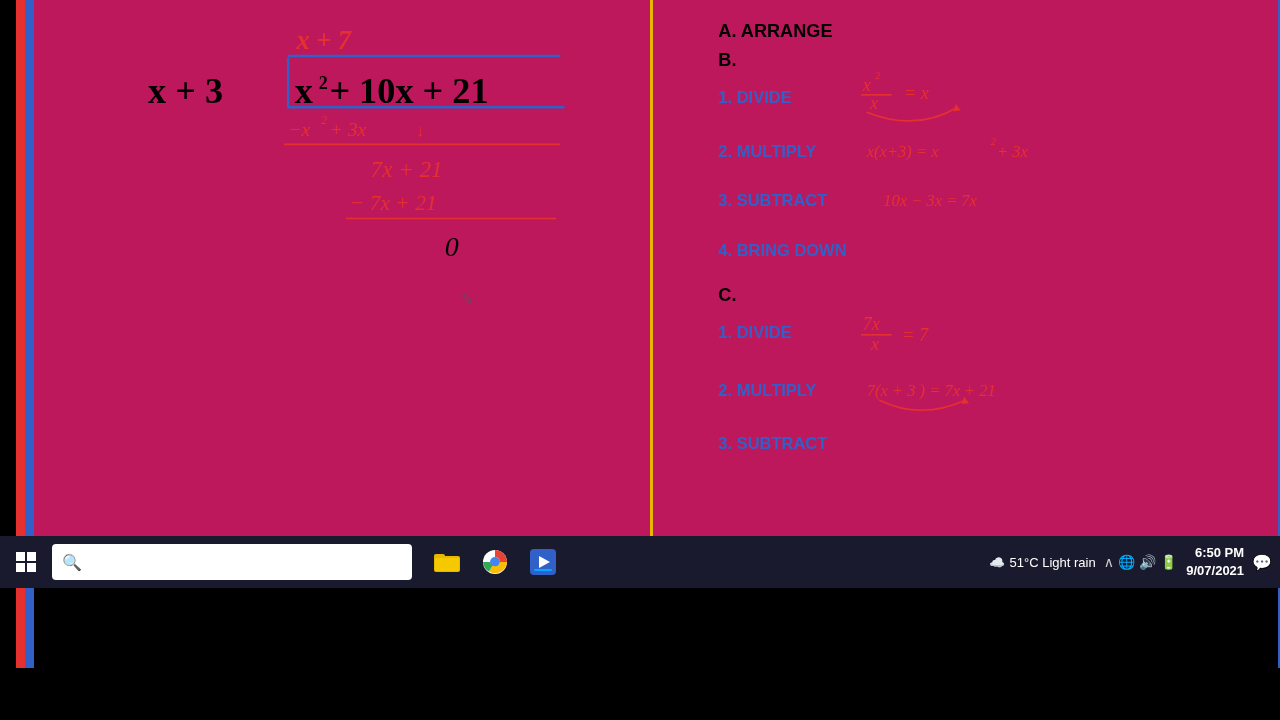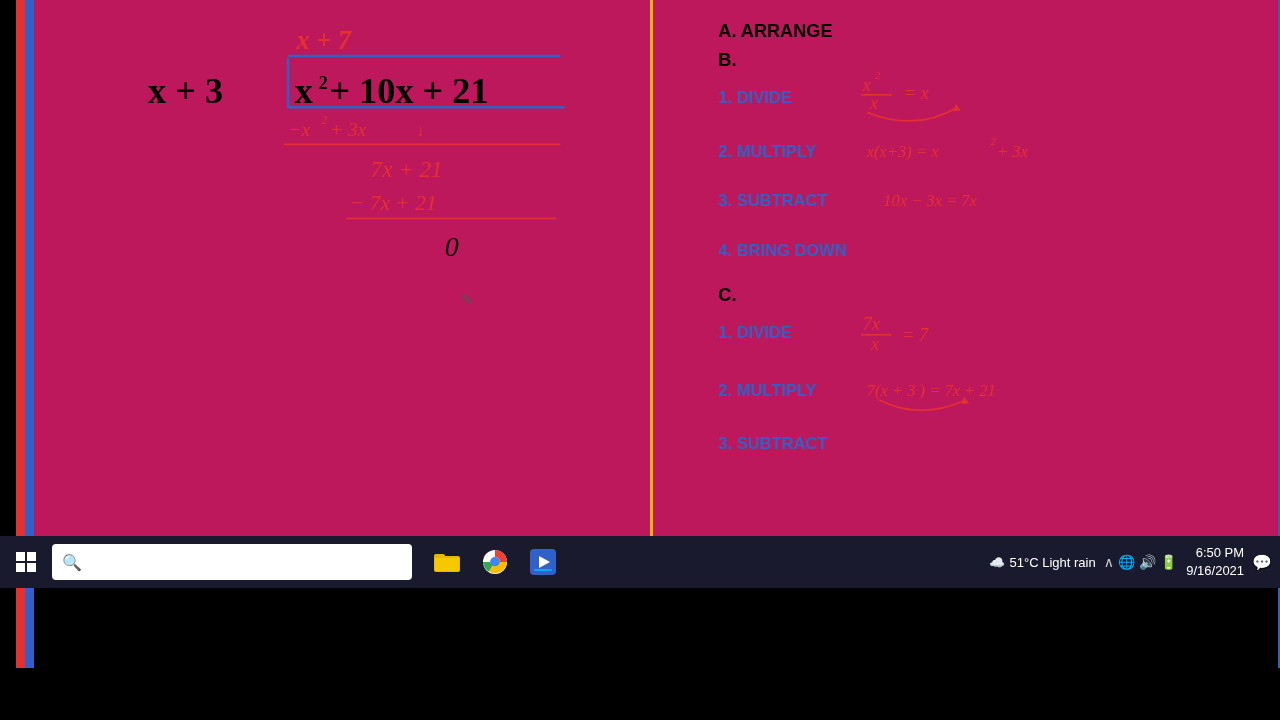--- a/index.html
+++ b/index.html
@@ -131,20 +131,21 @@
       gap: 4px;
       color: #fff;
       font-size: 13px;
     }
 
     .clock {
       text-align: right;
       color: #fff;
       font-size: 13px;
       line-height: 1.4;
+      font-weight: bold;
     }
 
     .tray-icons {
       display: flex;
       align-items: center;
       gap: 4px;
       color: #ccc;
       font-size: 14px;
     }
 
@@ -317,18 +318,18 @@
 
     <div class="tray-icons">
       <span>∧</span>
       <span>🌐</span>
       <span>🔊</span>
       <span>🔋</span>
     </div>
 
     <div class="clock">
       <div>6:50 PM</div>
-      <div>9/16/2021</div>
+      <div>9/07/2021</div>
     </div>
 
     <span class="notif-icon">💬</span>
   </div>
 </div>
 
 </body></html>

